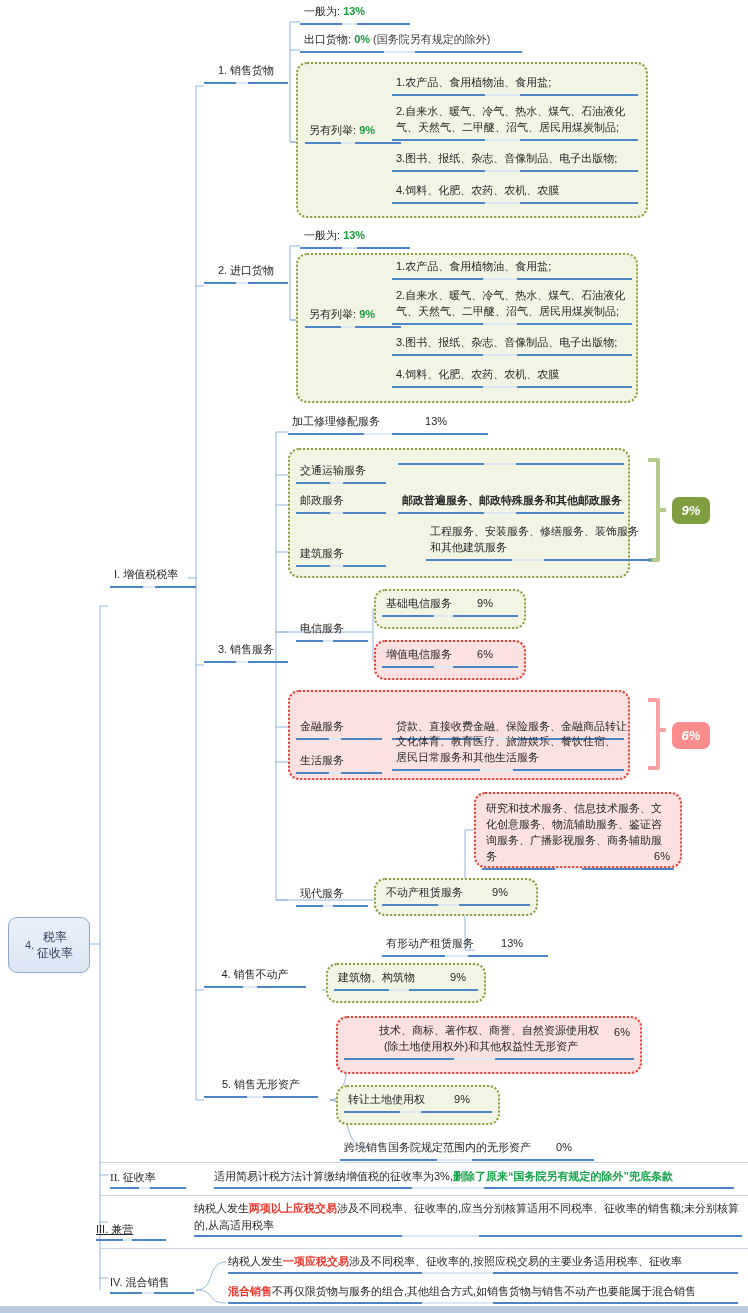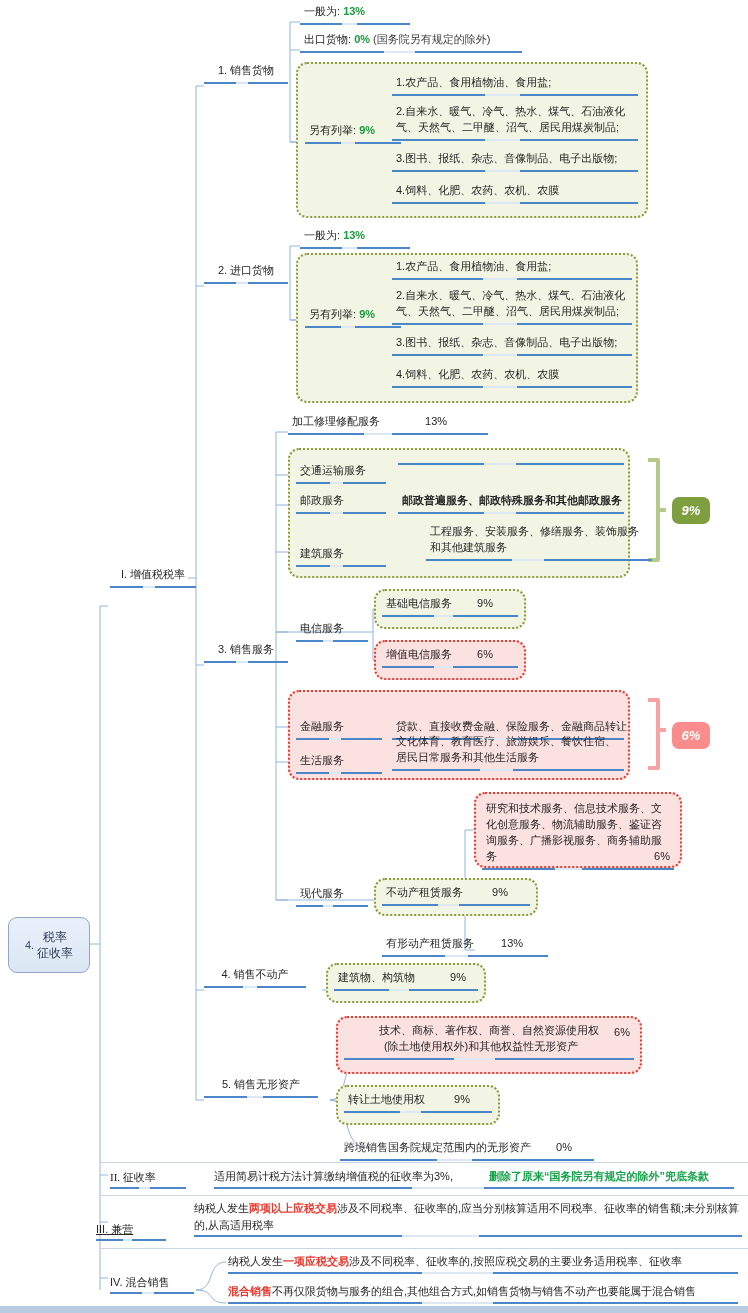--- a/index.html
+++ b/index.html
@@ -18,21 +18,21 @@
     padding:1px 4px 2px 4px;
   }
   .node .ul{
     display:block;height:2px;background:#4a86c8;margin-top:1px;
     background:linear-gradient(to right,#4a86c8 0%,#4a86c8 38%,#dce8f5 38%,#dce8f5 52%,#4a86c8 52%,#4a86c8 100%);
   }
   .wrapnode .txt{white-space:normal;}
 
   .pct{color:#1a9a3c;font-weight:bold;}
   .pctplain{color:#262626;}
-  .green-hl{color:#16a34a;font-weight:bold;margin-left:36px;}
+  .green-hl{color:#16a34a;font-weight:bold;}
   .red-hl{color:#e8392e;font-weight:bold;}
   .note{color:#3c3c3c;}
 
   
   .root{
     position:absolute;left:8px;top:917px;width:80px;height:54px;
     border:1px solid #8fa8c8;border-radius:9px;
     background:linear-gradient(to bottom,#e9f0fa,#dbe6f4);
     display:flex;align-items:center;justify-content:center;
     color:#2a3d57;font-size:12px;line-height:1.35;
@@ -141,21 +141,21 @@
 
   <div class="root">
     <span class="rn">4.</span>
     <span class="rl">
       <span>税率</span><br>
       <span>征收率</span>
     </span>
   </div>
 
   <div class="node" style="left:110px;top:566px;width:86px;">
-    <span class="txt" style="text-align:center;">I. 增值税税率</span>
+    <span class="txt" style="">I. 增值税税率</span>
     <span class="ul"></span>
   </div>
 
   <div class="node" style="left:204px;top:62px;width:84px;">
     <span class="txt" style="text-align:center;">1. 销售货物</span>
     <span class="ul"></span>
   </div>
 
   <div class="node" style="left:300px;top:3px;width:110px;">
     <span class="txt"><span>一般为:</span>

